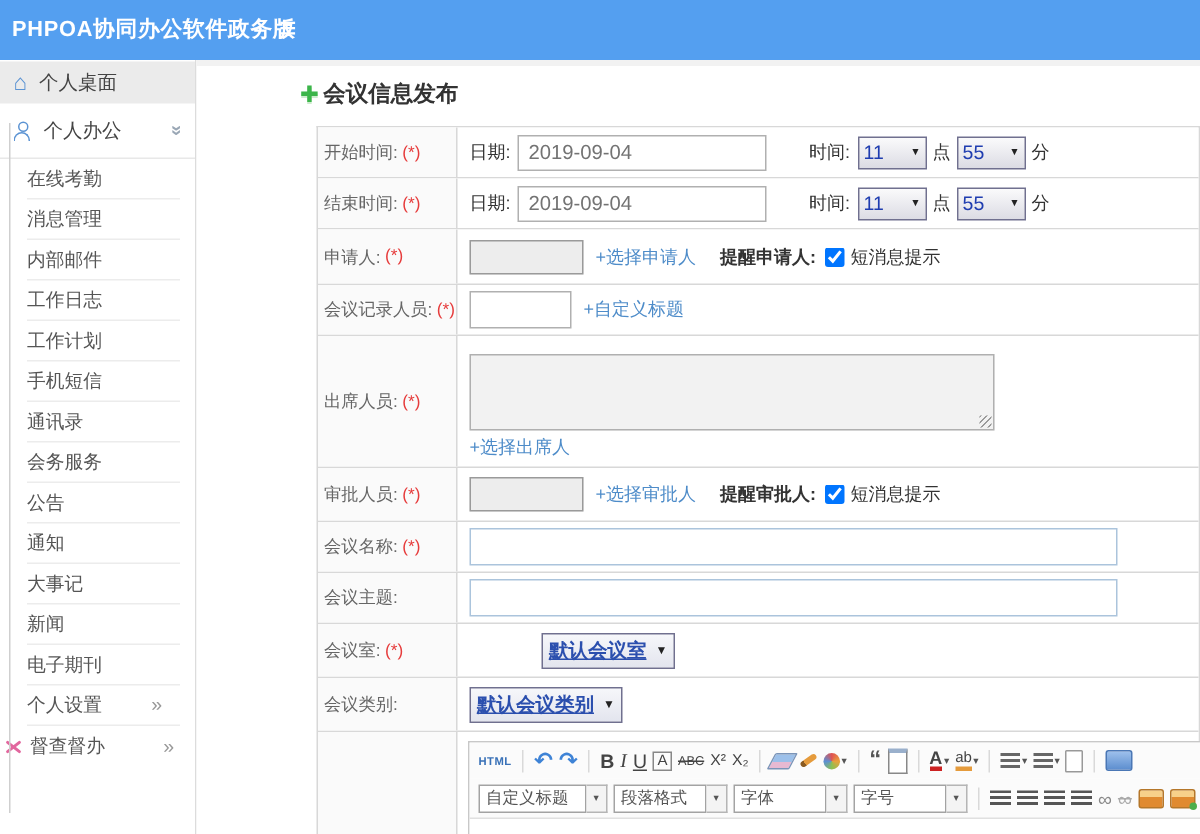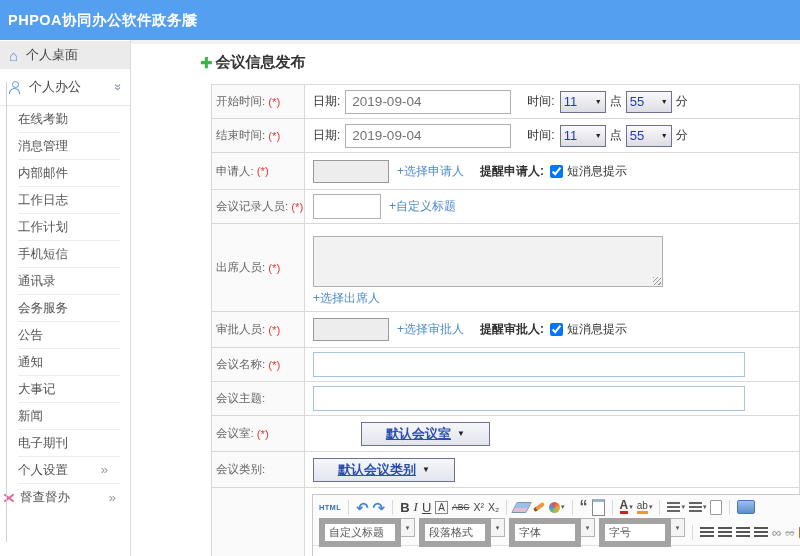--- a/index.html
+++ b/index.html
@@ -55,39 +55,39 @@
   .frow{display:flex;border-bottom:1px solid #d8d8d8;background:#fff;}
   .frow:last-child{border-bottom:none;}
   .fl{width:84px;flex:none;background:#fafafa;border-right:1px solid #d8d8d8;color:#666;
       font-size:11.5px;display:flex;align-items:center;padding:0 4px;white-space:nowrap;}
   .req{color:#e63c3c;margin-left:3px;}
   .fv{flex:1;display:flex;align-items:center;padding-left:8px;min-width:0;}
   .fv.col{flex-direction:column;align-items:flex-start;justify-content:center;}
   .lab{color:#333;margin-right:5px;white-space:nowrap;}
   .date-input{width:152px;height:22px;border:1px solid #b0b0b0;font-size:13.5px;color:#737373;
       padding:0 6px;font-family:inherit;}
-  .tlab{margin:0 5px 0 16px;}
+  .tlab{margin:0 5px 0 28px;}
   .tsel{display:inline-flex;align-items:center;justify-content:space-between;width:38px;height:20px;
       border:1px solid #70708f;background:linear-gradient(180deg,#fafafb,#dcdce4);
       padding:0 3px;cursor:pointer;}
   .tsel .v{color:#1f3db0;font-size:13px;}
   .tsel .c{color:#222;font-size:7px;}
   .unit{margin:0 4px;color:#333;}
   .ro-input{width:70px;height:19px;background:#ededed;border:1px solid #9a9a9a;}
   .w-input{width:62px;height:21px;background:#fff;border:1px solid #b0b0b0;}
   .link{color:#4e8cc9;text-decoration:none;font-size:12px;margin-left:8px;white-space:nowrap;cursor:pointer;}
   .blab{font-weight:bold;color:#333;margin-left:16px;margin-right:6px;white-space:nowrap;}
   .sms{color:#333;white-space:nowrap;}
   input[type=checkbox]{width:13px;height:13px;margin:0 4px 0 0;vertical-align:-2px;}
   .tarea{width:348px;height:49px;background:#f2f2f2;border:1px solid #b0b0b0;position:relative;margin-top:7px;}
   .tarea::after{content:"";position:absolute;right:1px;bottom:1px;width:8px;height:8px;
       background:repeating-linear-gradient(135deg,#9a9a9a 0 1px,transparent 1px 3px);}
   .wide-input{width:420px;height:23px;border:1px solid #abc4dc;font-family:inherit;padding:0 5px;}
   .msel{display:inline-flex;align-items:center;height:22px;border:1px solid #70708f;
-      background:linear-gradient(180deg,#f6f7fa,#e3e5ee);padding:0 24px;cursor:pointer;}
+      background:linear-gradient(180deg,#f6f7fa,#e3e5ee);padding:0 4px;cursor:pointer;}
   .msel .v{color:#2b4fae;font-size:13px;font-weight:bold;text-decoration:underline;}
   .msel .c{color:#222;font-size:8px;margin-left:6px;}
 
   
   .editor{margin:6px 4px 0 3px;width:490px;border:1px solid #c8c8c8;background:#fff;height:90px;overflow:hidden;}
   .etr{display:flex;align-items:center;padding:0 6px;background:#fbfbfb;gap:4px;}
   .etr1{height:24px;}
   .etr2{height:26px;border-bottom:1px solid #e0e0e0;}
   .tsep{width:1px;height:15px;background:#d9d9d9;margin:0 3px;flex:none;}
   .tbtn{display:inline-flex;align-items:center;justify-content:center;color:#444;cursor:pointer;flex:none;}
@@ -115,21 +115,21 @@
   .i-monitor{width:16px;height:12px;border-radius:2px;border:1px solid #4a77b5;
       background:linear-gradient(180deg,#9dc0ec,#5d8ecf);}
   .i-align{width:14px;height:10px;background:repeating-linear-gradient(180deg,#555 0 2px,transparent 2px 4px);}
   .i-link{color:#888;font-size:13px;line-height:1;}
   .i-unlink{color:#aaa;font-size:13px;line-height:1;text-decoration:line-through;}
   .i-img{width:15px;height:11px;border:1px solid #b5772a;border-radius:2px;
       background:linear-gradient(180deg,#f7d08a 0 40%,#e08a30 40% 100%);position:relative;}
   .i-img.add::after{content:"";position:absolute;right:-2px;bottom:-2px;width:5px;height:5px;
       border-radius:50%;background:#4cae4c;}
   .esel{display:flex;flex:none;cursor:pointer;}
-  .esel-box{border:6px solid #a3a3a3;background:#fff;height:17px;line-height:17px;
+  .esel-box{border:1px solid #a3a3a3;background:#fff;height:17px;line-height:17px;
       padding:0 4px;font-size:11px;color:#555;white-space:nowrap;overflow:hidden;}
   .esel-arrow{border:1px solid #b5b5b5;border-left:none;width:13px;height:17px;line-height:17px;
       text-align:center;font-size:7px;color:#555;background:#f4f4f4;}
 </style>
 </head>
 <body>
 
 <div class="stage">
 
   <div class="topbar">

